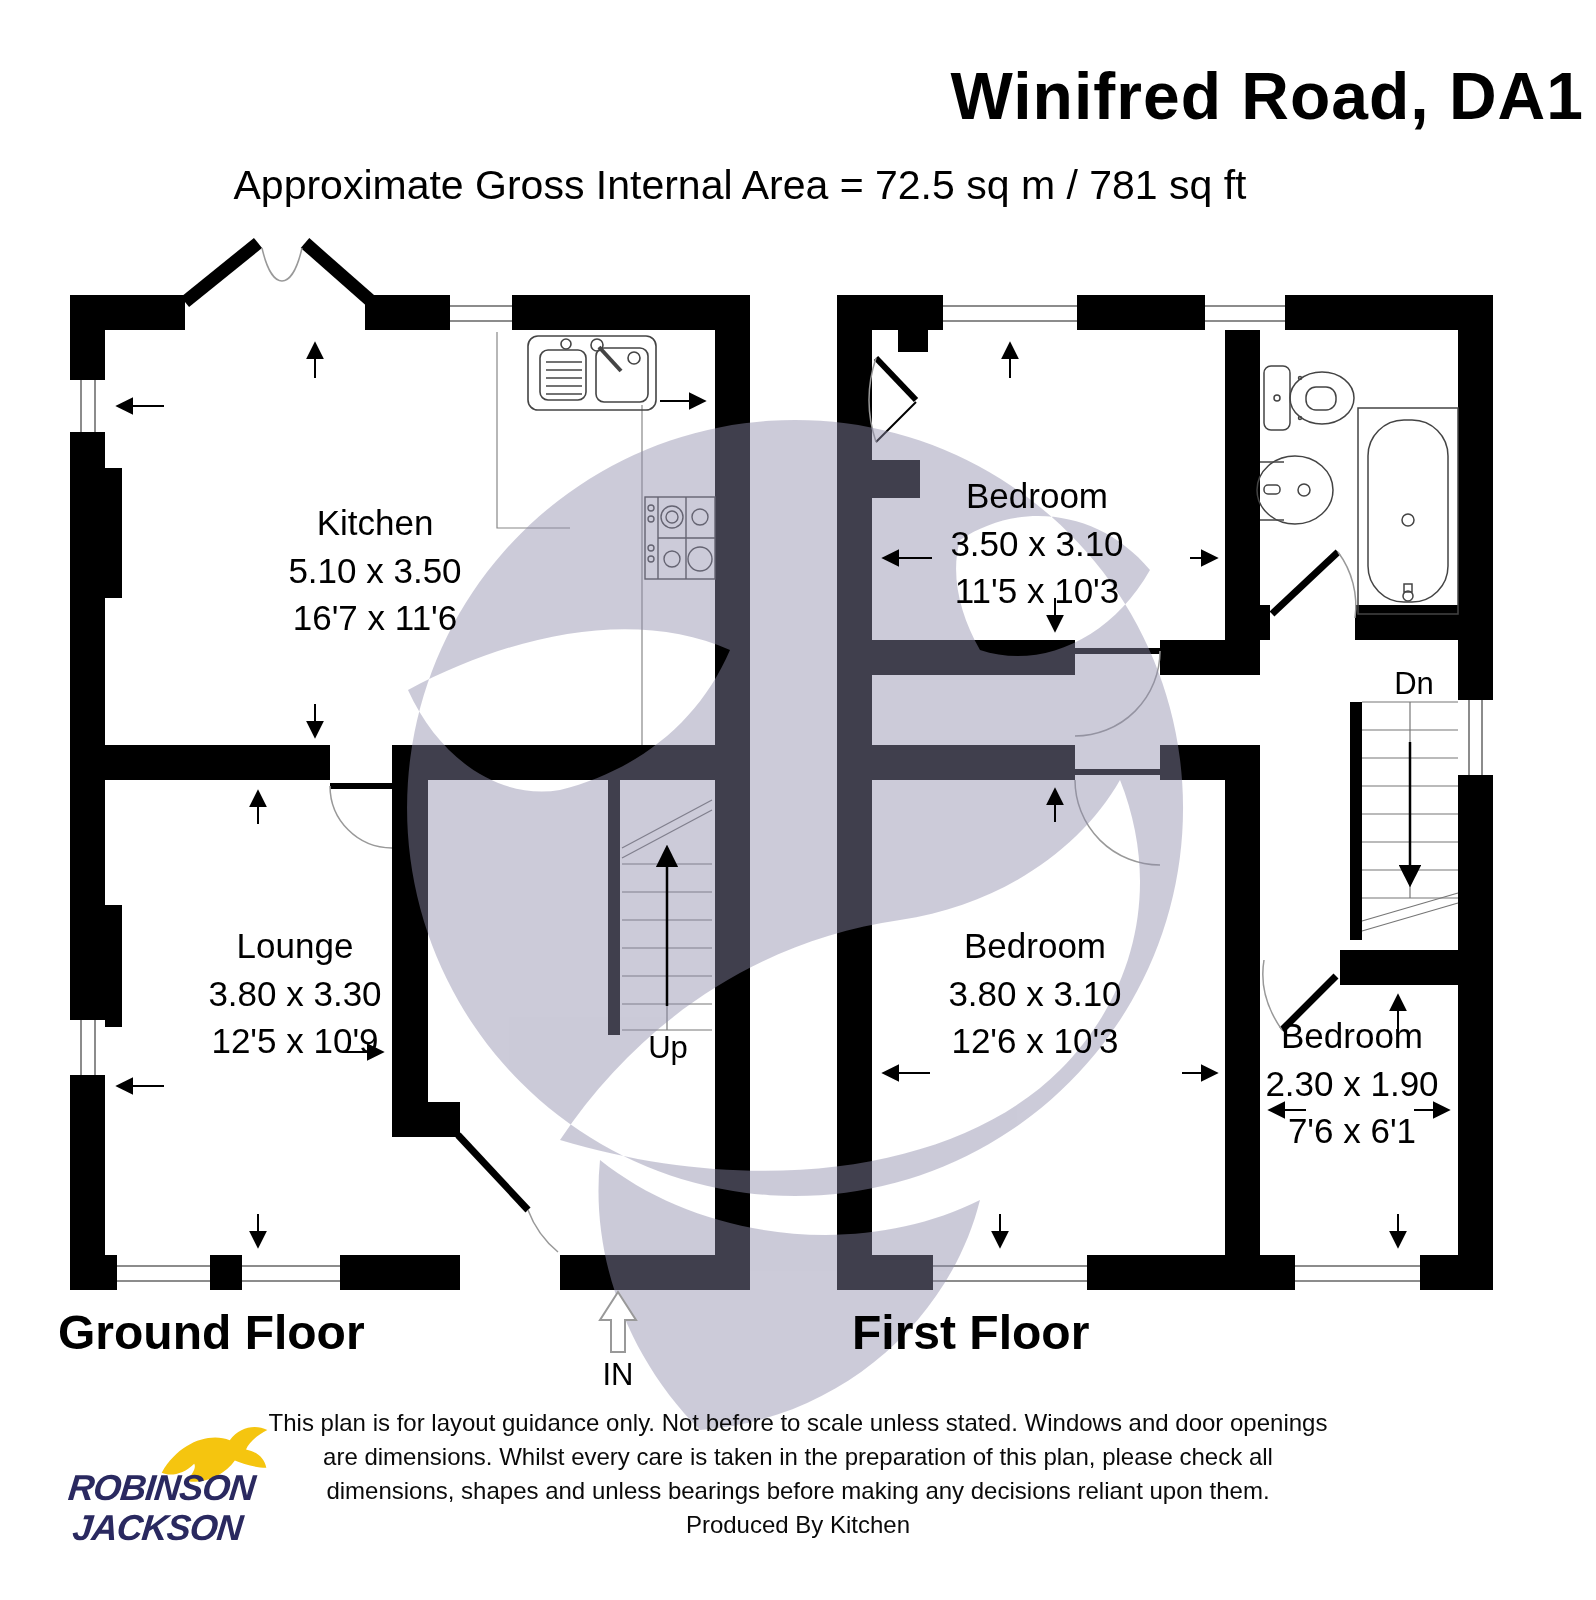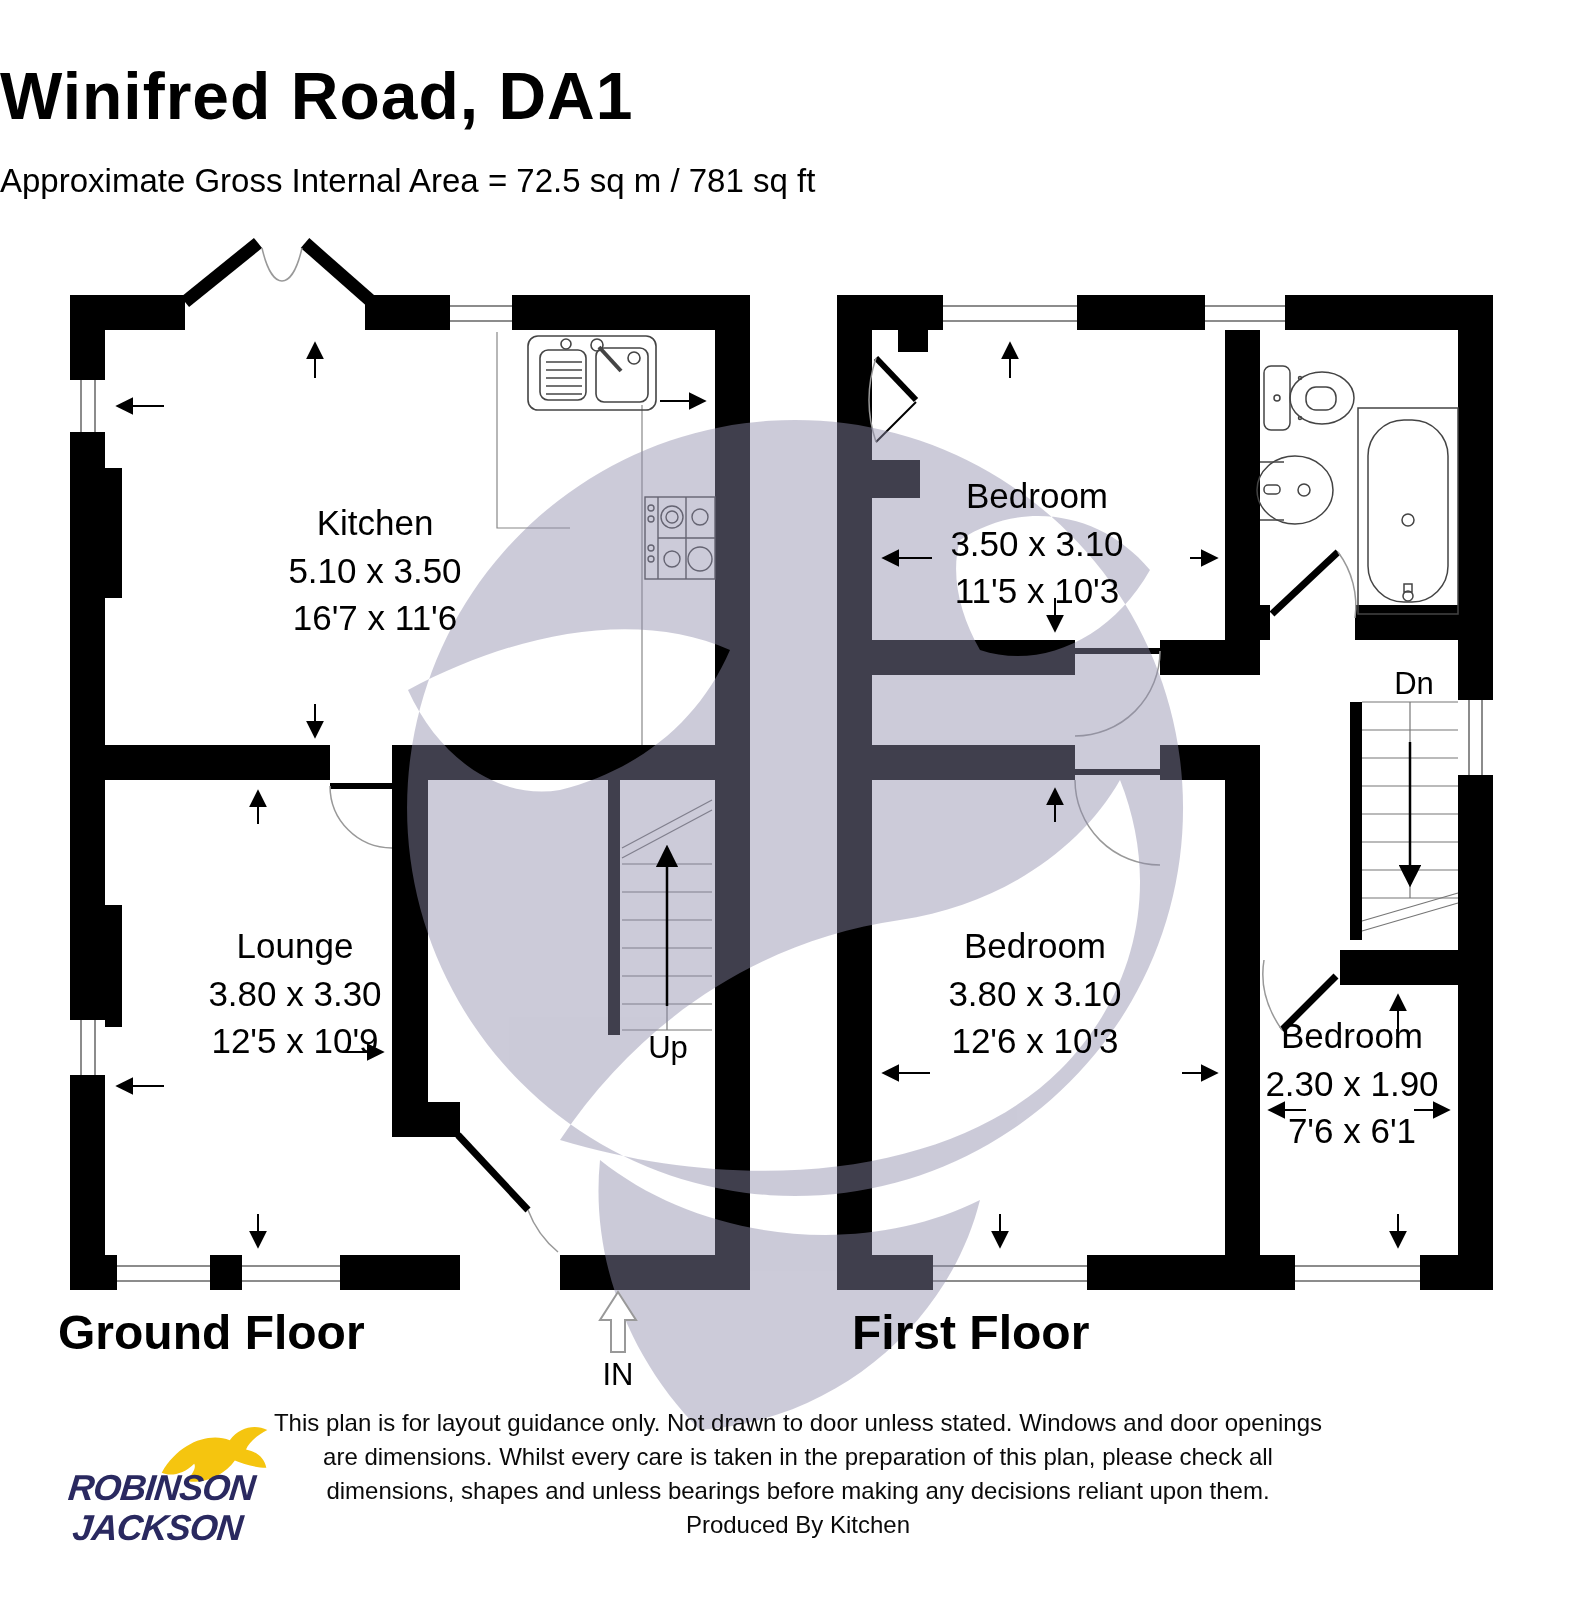--- a/index.html
+++ b/index.html
@@ -1,20 +1,20 @@
 <!DOCTYPE html>
 <html><head>
 <meta charset="utf-8">
 <style>
   html,body{margin:0;padding:0;background:#fff;}
   .canvas{position:relative;width:1596px;height:1600px;background:#ffffff;overflow:hidden;
           font-family:"Liberation Sans",sans-serif;color:#000;}
-  .title{position:absolute;top:58px;left:0;width:1584px;text-align:left;
+  .title{position:absolute;top:58px;left:0;width:1584px;text-align:right;
          font-size:66px;font-weight:bold;letter-spacing:1px;}
-  .subtitle{position:absolute;top:162px;left:0;width:1480px;text-align:left;font-size:33px;}
+  .subtitle{position:absolute;top:162px;left:0;width:1480px;text-align:center;font-size:41px;}
   .floor-label{position:absolute;font-size:48px;font-weight:bold;}
   .floor-label.ground{left:58px;top:1305px;}
   .floor-label.first{left:852px;top:1305px;}
   .footer{position:absolute;top:1406px;left:0;width:1596px;text-align:center;
           font-size:24px;line-height:34px;color:#0a0a0a;}
   .planpix{font-size:24px;}
   .logo{position:absolute;left:52px;top:1424px;width:215px;height:150px;}
   .logo-text{position:absolute;left:0;top:44px;width:215px;text-align:center;
              font-style:italic;font-weight:bold;color:#2a2960;
              transform:skewX(-6deg);line-height:40px;font-size:36px;letter-spacing:-1px;}
@@ -303,21 +303,21 @@
         <line x1="1306" y1="1110" x2="1270" y2="1110" marker-end="url(#ah)"></line>
         <line x1="1414" y1="1110" x2="1448" y2="1110" marker-end="url(#ah)"></line>
       </g>
     </g>
   </svg>
 
   <div class="floor-label first">First Floor</div>
   <div class="floor-label ground">Ground Floor</div>
 
   <div class="footer">
-    <div>This plan is for layout guidance only. Not drawn to door unless stated. Windows and door openings</div>
+    <div>This plan is for layout guidance only. Not before to scale unless stated. Windows and door openings</div>
     <div>are dimensions. Whilst every care is taken in the preparation of this plan, please check all</div>
     <div>dimensions, shapes and unless bearings before making any decisions reliant upon them.</div>
     <div class="planpix">Produced By Kitchen</div>
   </div>
 
   <div class="logo">
     <svg class="logo-bird" viewBox="0 0 115 65">
       <path fill="#f5c50f" d="M8,50 C25,20 55,10 75,18 C85,5 100,2 112,8 C102,13 94,20 91,27 C101,29 109,35 111,45 C99,45 88,41 80,38 C70,52 50,62 33,58 C39,50 42,45 40,41 C30,51 17,54 8,50 Z"></path>
     </svg>
     <div class="logo-text">

